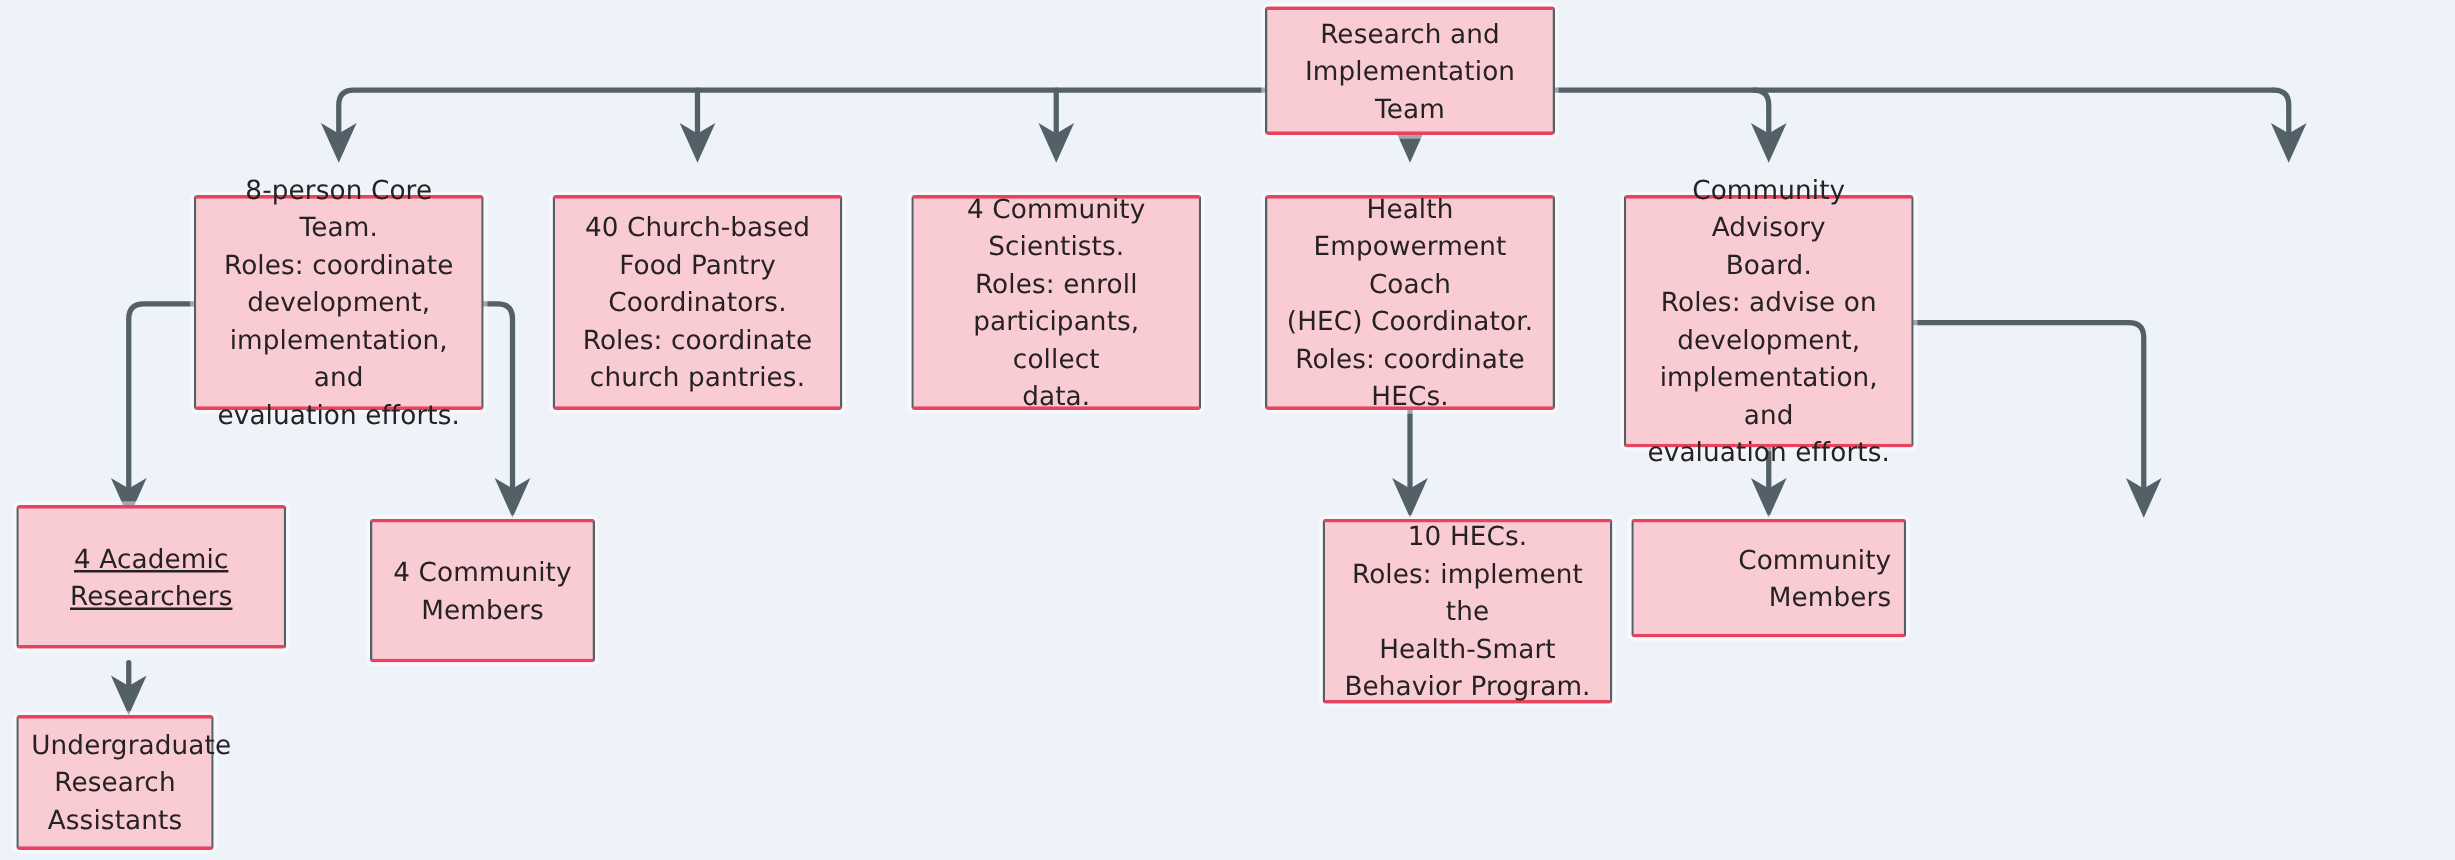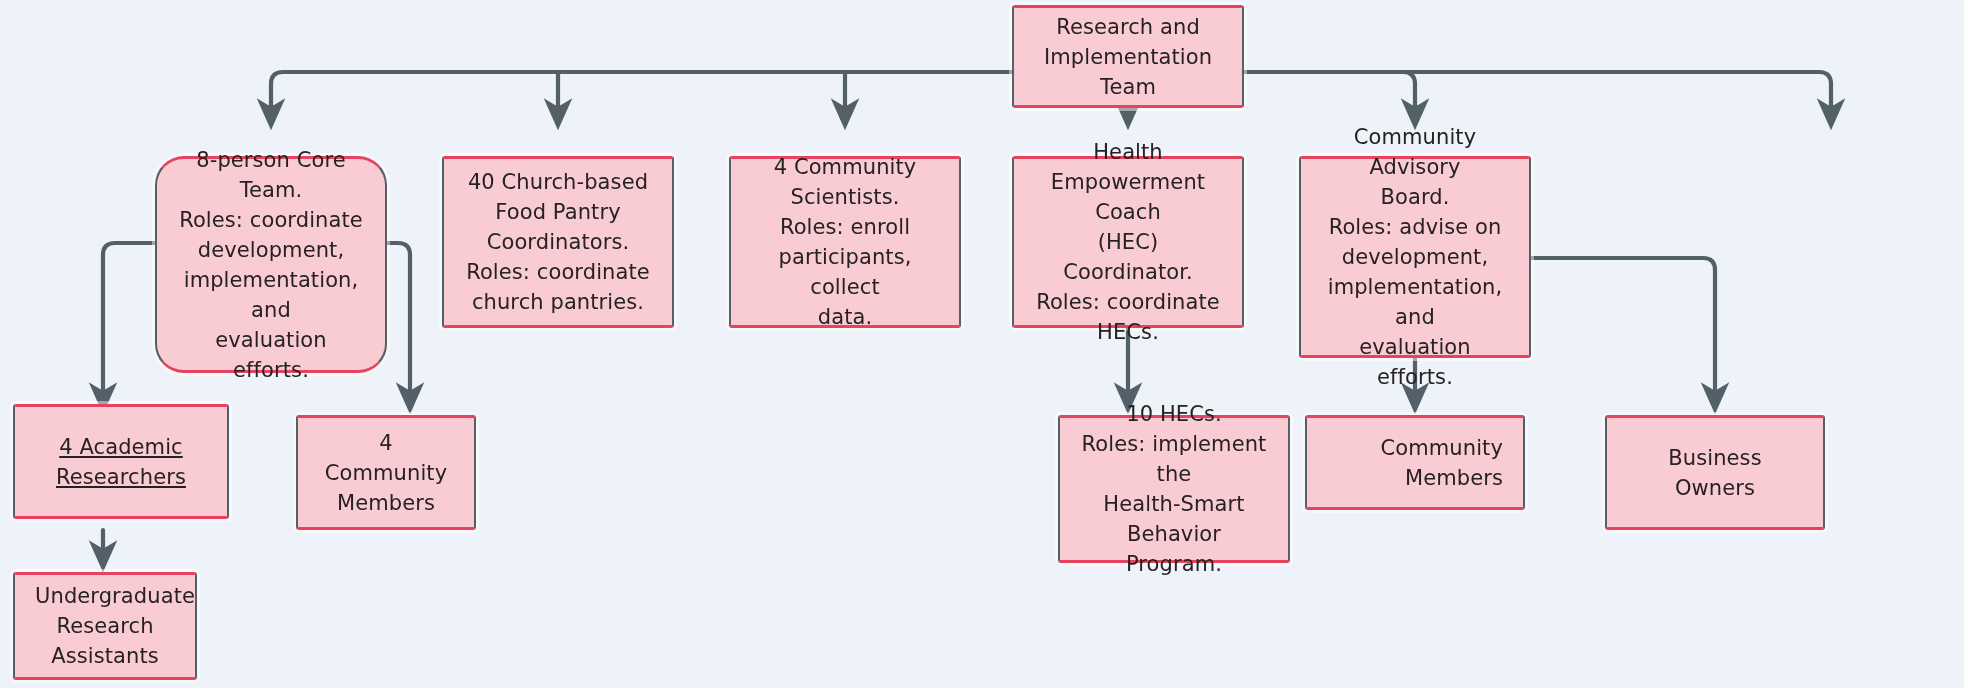--- a/index.html
+++ b/index.html
@@ -37,21 +37,21 @@
     border-bottom: 3px solid #e8425f;
     border-radius: 3px;
     display: flex;
     align-items: center;
     justify-content: center;
     text-align: center;
     color: #262223;
     font-size: 21px;
     line-height: 30px;
     letter-spacing: 0.1px;
-    padding: 6px 20px;
+    padding: 6px 10px;
     box-shadow: 0 0 0 3px rgba(255,255,255,0.45);
   }
   .node-box .node-label {
     white-space: pre-line;
     display: block;
     width: 100%;
   }
 </style>
 </head>
 <body>
@@ -94,21 +94,21 @@
       <path d="M1531,258 L1703,258 Q1715,258 1715,270 L1715,400" marker-end="url(#arrowhead)"></path>
     </g>
   </svg>
 
   <div class="node-box" style="left:1012px; top:5px; width:232px; height:103px;">
     <span class="node-label">Research and
 Implementation
 Team</span>
   </div>
 
-  <div class="node-box" style="left:155px; top:156px; width:232px; height:217px;border-radius:29px;">
+  <div class="node-box" style="left:155px; top:156px; width:232px; height:172px;">
     <span class="node-label">8-person Core Team.
 Roles: coordinate
 development,
 implementation, and
 evaluation efforts.</span>
   </div>
 
   <div class="node-box" style="left:442px; top:156px; width:232px; height:172px;">
     <span class="node-label">40 Church-based
 Food Pantry
@@ -157,22 +157,19 @@
     <span class="node-label">10 HECs.
 Roles: implement the
 Health-Smart
 Behavior Program.</span>
   </div>
 
   <div class="node-box" style="left:1305px; top:415px; width:220px; height:95px;text-align:right;">
     <span class="node-label">Community Members</span>
   </div>
 
-  <div class="node-box" style="left:1605px; top:415px; width:220px; height:115px;">
-    <span class="node-label">Business Owners</span>
-  </div>
 
-  <div class="node-box" style="left:13px; top:572px; width:184px; height:108px;">
+  <div class="node-box" style="left:13px; top:572px; width:158px; height:108px;">
     <span class="node-label">Undergraduate
 Research Assistants</span>
   </div>
 
 </div>
 
 </body></html>

